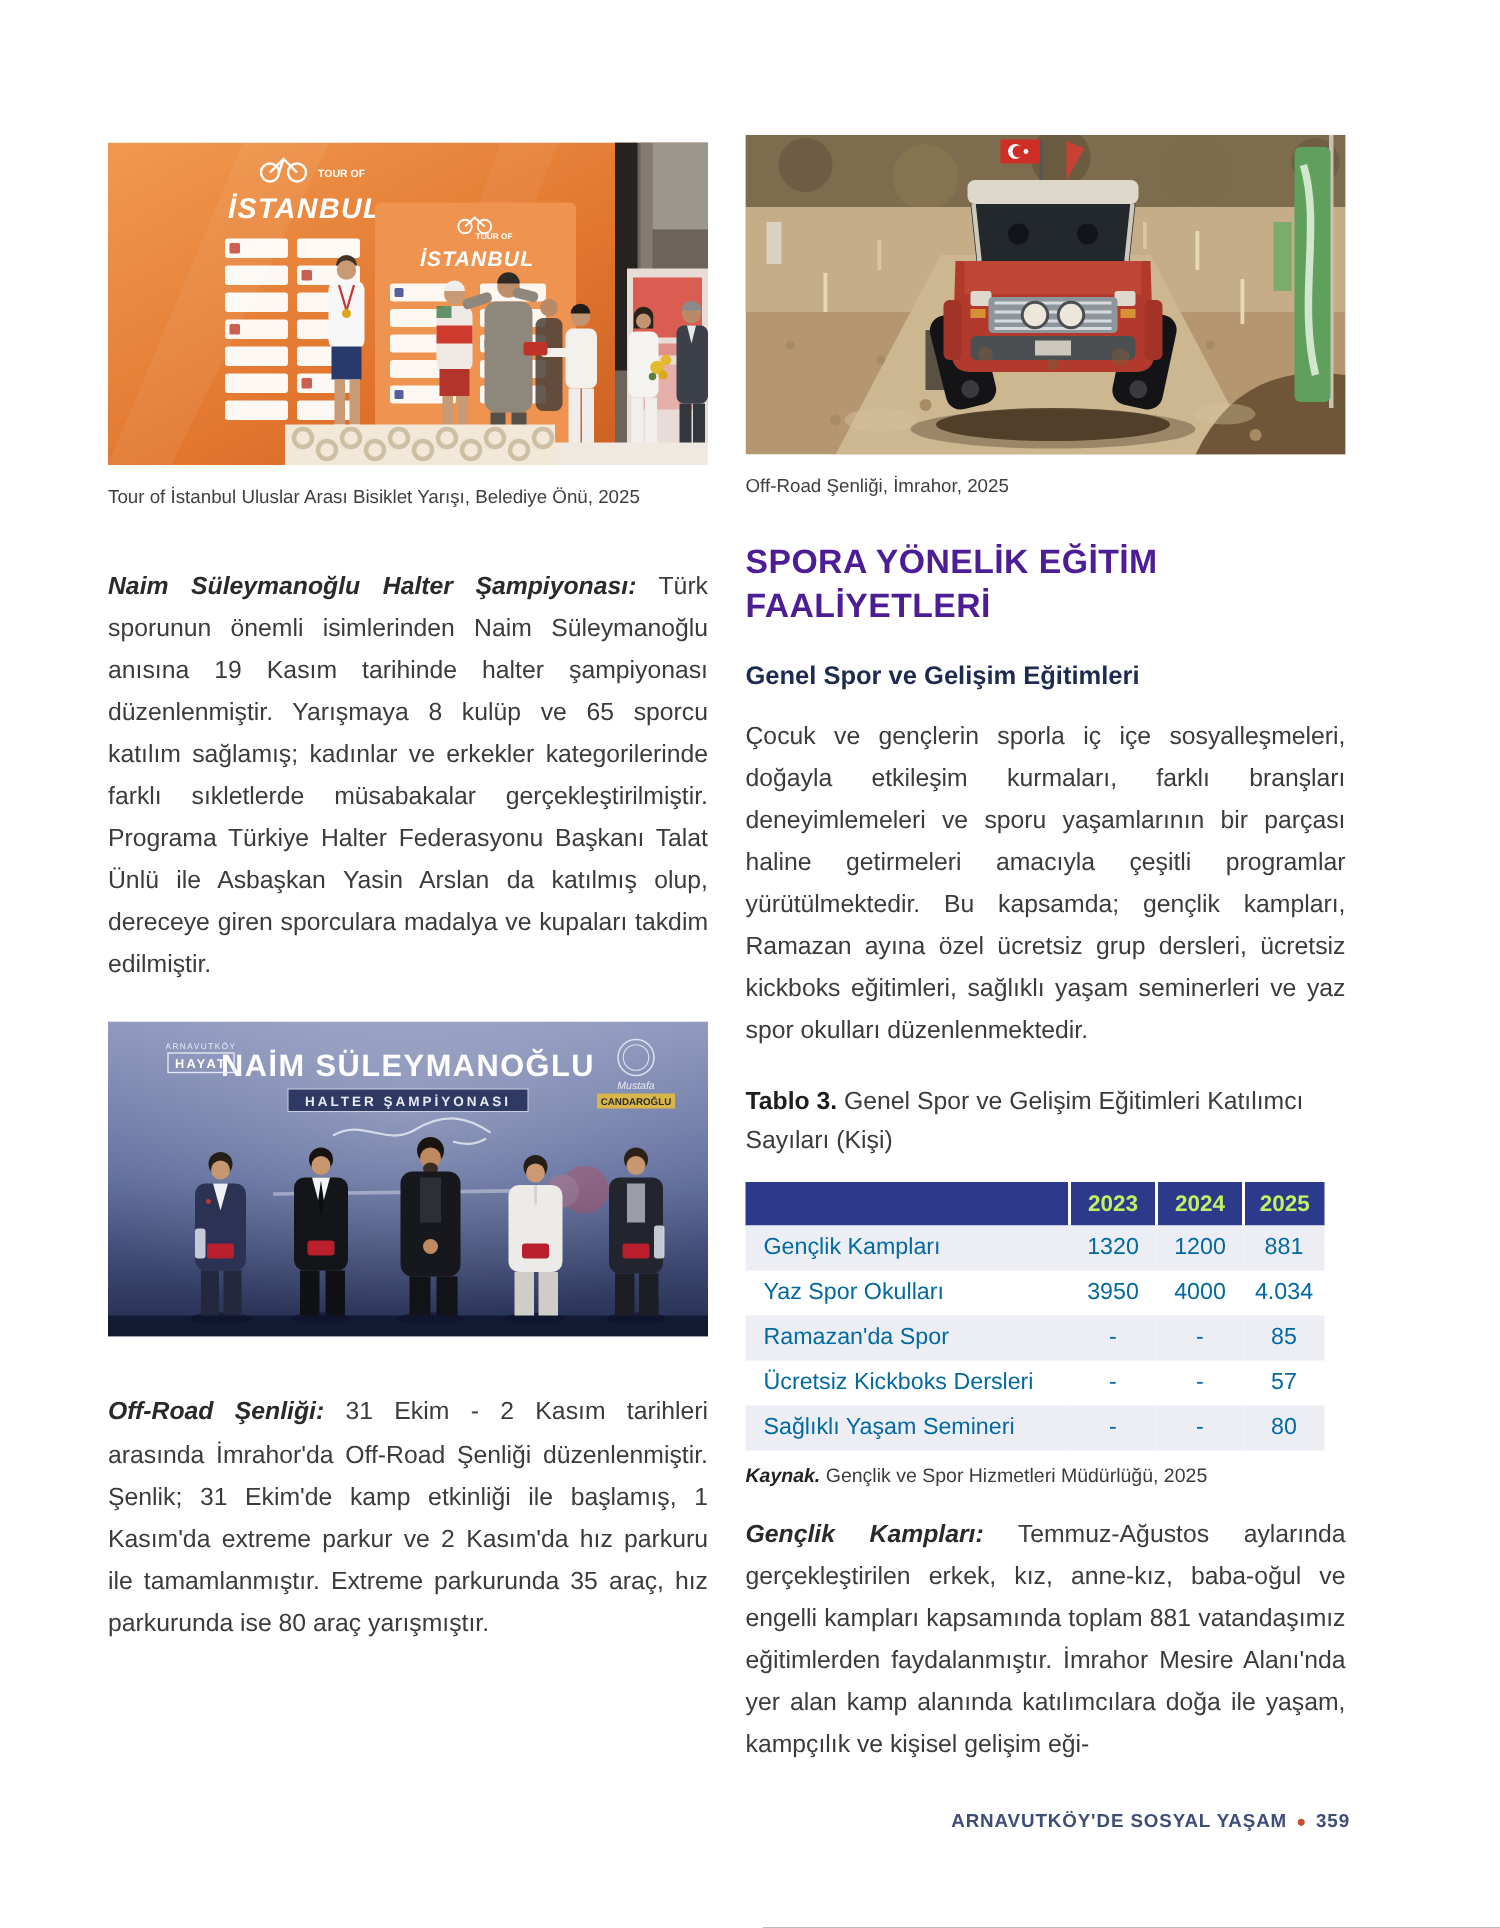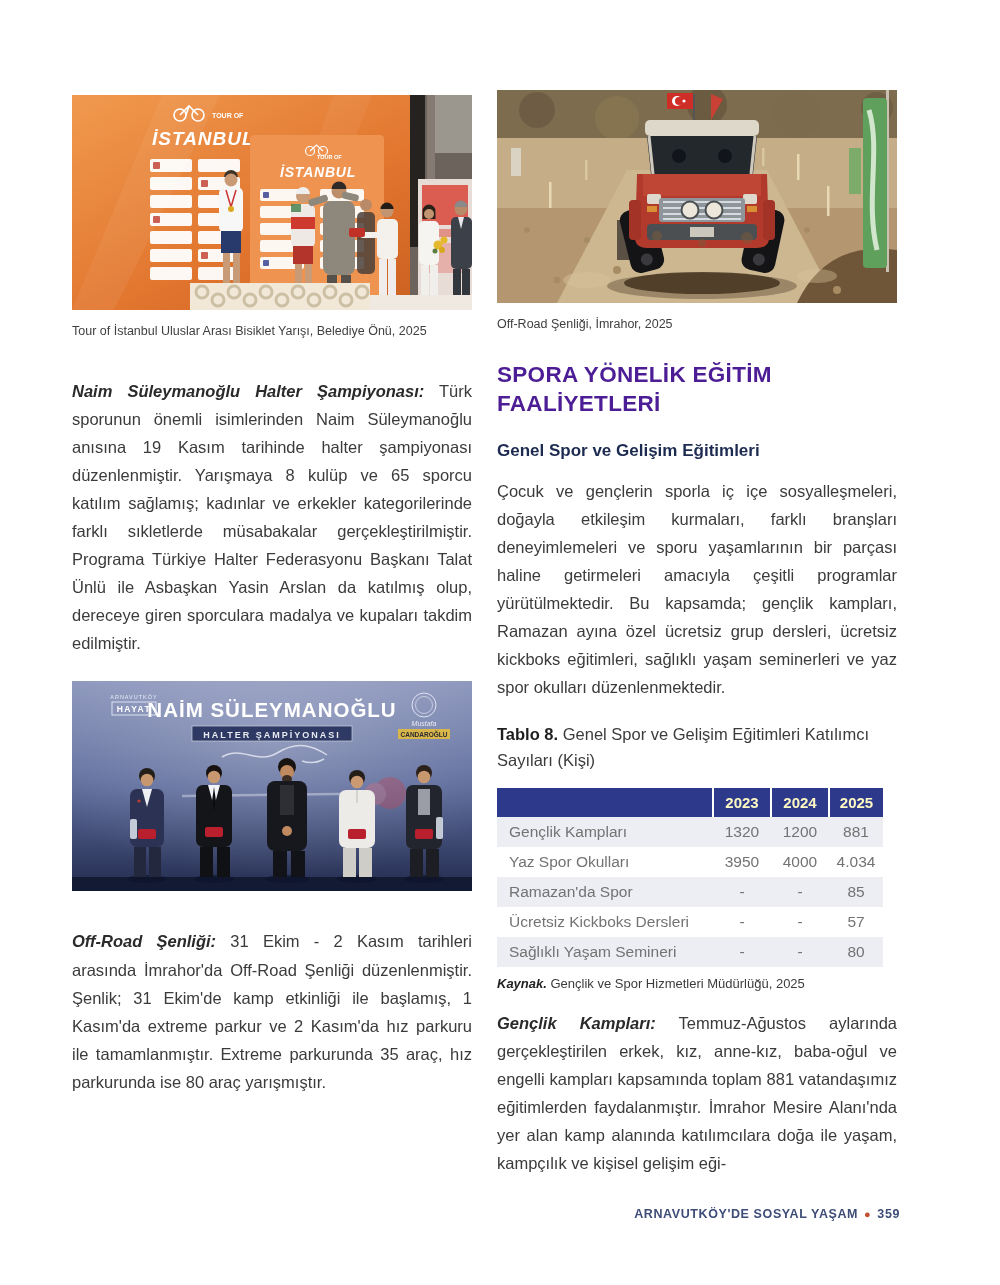--- a/index.html
+++ b/index.html
@@ -12,24 +12,24 @@
   svg.photo{display:block;width:400px;height:auto;}
   .caption{font-size:12.5px;color:#3f3f3f;line-height:1.6;margin-top:11px;}
   .body-text{font-size:16.5px;color:#3b3b3b;line-height:1.7;text-align:justify;margin:36px 0 0;}
   .lead{font-weight:bold;font-style:italic;color:#2a2a2a;}
   .photo-2{margin-top:24px;}
   h1.section{font-size:22.5px;font-weight:bold;color:#4c1d95;line-height:1.3;letter-spacing:.3px;margin:26px 0 0;}
   h2.subsection{font-size:17px;font-weight:bold;color:#1d2b50;margin:22px 0 0;}
   .table-cap{font-size:16.5px;color:#3b3b3b;line-height:1.6;margin:20px 0 0;}
   .table-cap .cap-bold{font-weight:bold;color:#1e1e1e;}
   table.data{border-collapse:collapse;table-layout:fixed;width:386px;margin-top:14px;}
-  table.data thead th{background:#2d3a8c;color:#fef9c3;font-size:15px;font-weight:bold;
+  table.data thead th{background:#2d3a8c;color:#bef264;font-size:15px;font-weight:bold;
         height:29px;text-align:center;border-left:2px solid #fff;padding:0;}
   table.data thead th:first-child{border-left:none;}
-  table.data tbody td{font-size:15.5px;color:#737373;height:30px;text-align:center;padding:0;}
+  table.data tbody td{font-size:15.5px;color:#0369a1;height:30px;text-align:center;padding:0;}
   table.data tbody td.label{text-align:left;padding-left:12px;}
   table.data tbody tr:nth-child(odd){background:#eceef4;}
   .source{font-size:13px;color:#3b3b3b;margin-top:9px;}
   .source .src-bold{font-weight:bold;font-style:italic;color:#222;}
   .footer{position:absolute;top:1207px;right:120px;font-size:12.5px;font-weight:bold;
         color:#3e4d78;letter-spacing:.6px;white-space:nowrap;}
   .footer .dot{color:#c1502e;margin:0 6px;font-size:11px;}
 </style>
 </head>
 <body>
@@ -401,21 +401,21 @@
         <ellipse cx="320" cy="186" rx="20" ry="7" fill="#d6c29b" opacity="0.4"></ellipse>
       </svg>
       <figcaption class="caption">Off-Road Şenliği, İmrahor, 2025</figcaption>
     </figure>
 
     <h1 class="section">SPORA YÖNELİK EĞİTİM FAALİYETLERİ</h1>
     <h2 class="subsection">Genel Spor ve Gelişim Eğitimleri</h2>
 
     <p class="body-text" style="margin-top:16px;">Çocuk ve gençlerin sporla iç içe sosyalleşmeleri, doğayla etkileşim kurmaları, farklı branşları deneyimlemeleri ve sporu yaşamlarının bir parçası haline getirmeleri amacıyla çeşitli programlar yürütülmektedir. Bu kapsamda; gençlik kampları, Ramazan ayına özel ücretsiz grup dersleri, ücretsiz kickboks eğitimleri, sağlıklı yaşam seminerleri ve yaz spor okulları düzenlenmektedir.</p>
 
-    <p class="table-cap"><span class="cap-bold">Tablo 8.</span><span> Genel Spor ve Gelişim Eğitimleri Katılımcı Sayıları (Kişi)</span></p>
+    <p class="table-cap"><span class="cap-bold">Tablo 3.</span><span> Genel Spor ve Gelişim Eğitimleri Katılımcı Sayıları (Kişi)</span></p>
 
     <table class="data">
       <colgroup>
           <col style="width:216px">
           <col style="width:58px">
           <col style="width:58px">
           <col style="width:54px">
         </colgroup>
       <thead>
         <tr>

